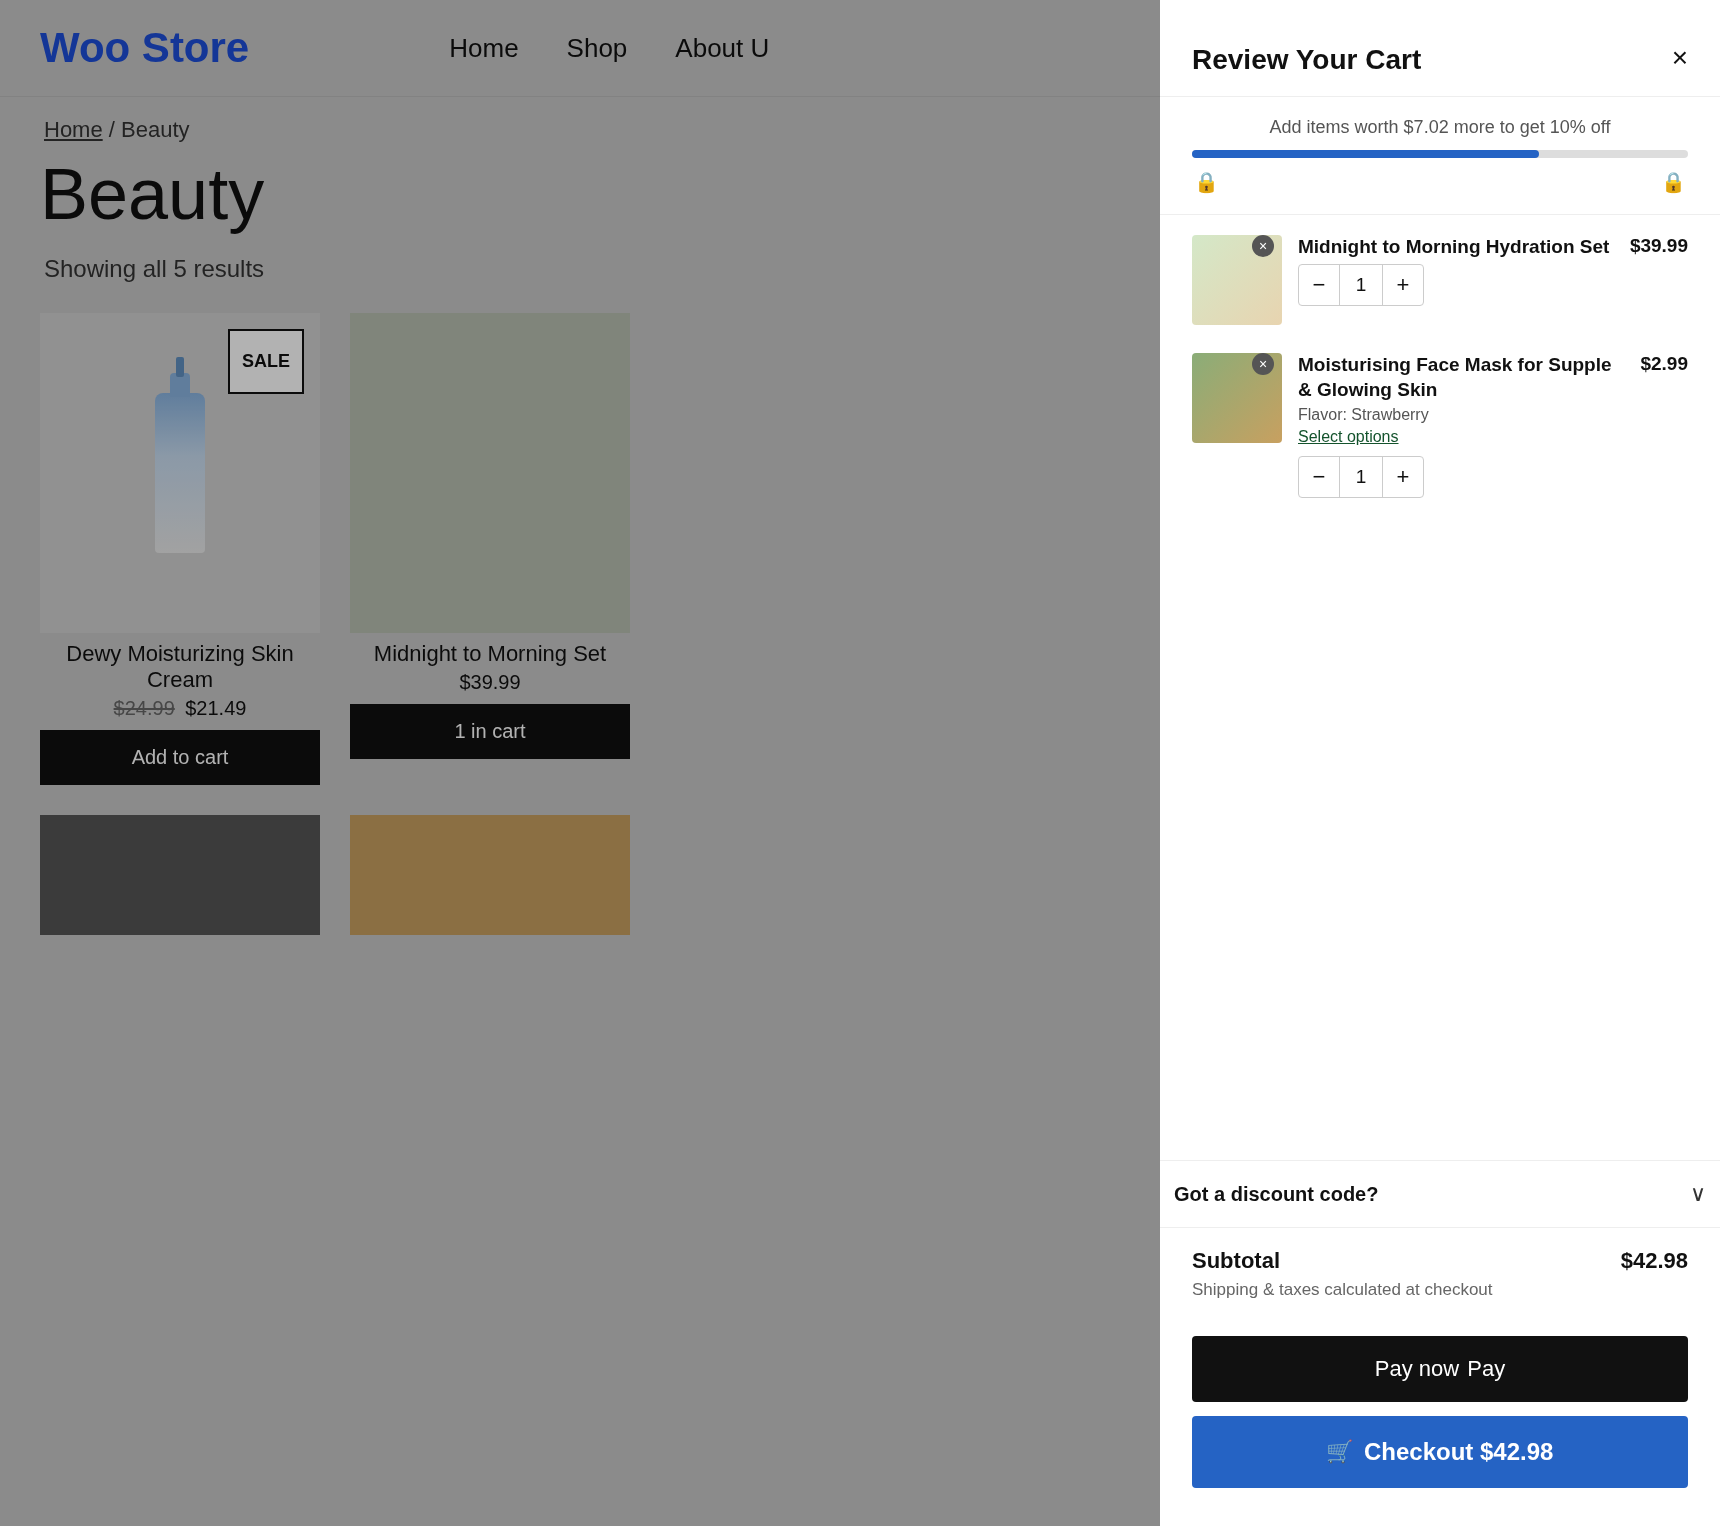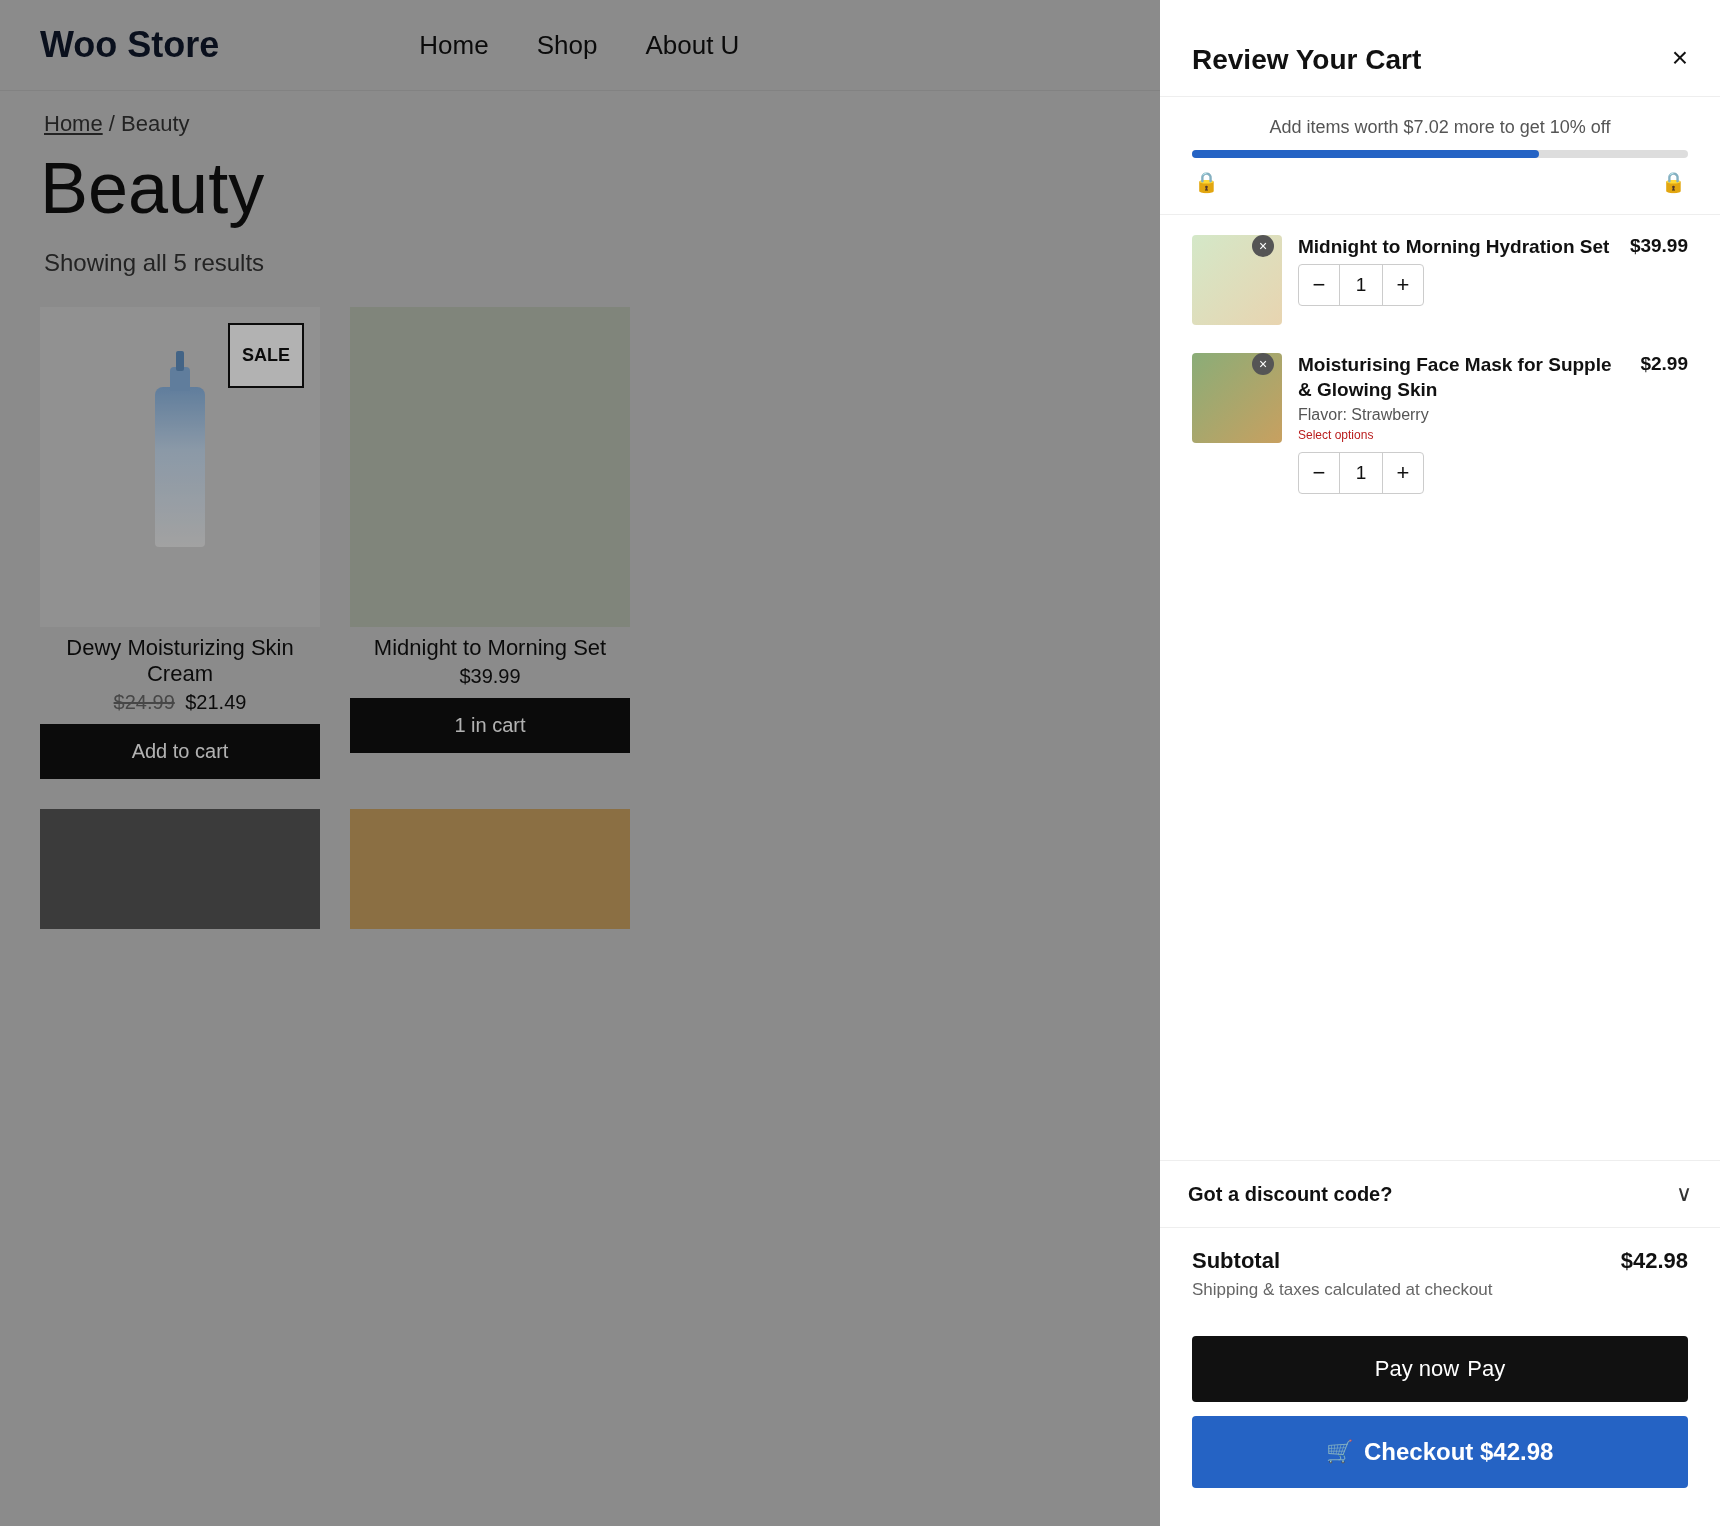--- a/index.html
+++ b/index.html
@@ -23,23 +23,23 @@
     
     .store-header {
       position: relative;
       display: flex;
       align-items: center;
       padding: 24px 40px;
       background: #c8c8c8;
       border-bottom: 1px solid #bbb;
     }
     .store-logo {
-      font-size: 36px;
-      font-weight: 700;
-      color: #0f172a;
+      font-size: 42px;
+      font-weight: 700;
+      color: #1d4ed8;
       flex: 0 0 auto;
     }
     .store-nav {
       display: flex;
       gap: 48px;
       margin-left: 200px;
     }
     .store-nav a {
       font-size: 26px;
       color: #111;
@@ -311,22 +311,23 @@
       color: #111;
       line-height: 1.3;
       margin-bottom: 4px;
     }
     .cart-item-meta {
       font-size: 16px;
       color: #555;
       margin-bottom: 4px;
     }
     .cart-item-option {
-      font-size: 12px;
-      color: #b91c1c;
+      font-size: 16px;
+      color: #14532d;
+      text-decoration: underline;
       cursor: pointer;
       margin-bottom: 10px;
     }
 
     .qty-control {
       display: flex;
       align-items: center;
       border: 1px solid #ccc;
       border-radius: 4px;
       width: fit-content;
@@ -358,21 +359,21 @@
 
     .cart-item-price {
       font-size: 19px;
       font-weight: 600;
       color: #111;
       white-space: nowrap;
     }
 
     
     .discount-section {
-      padding: 20px 28px;
+      padding: 20px 14px;
       border-top: 1px solid #eee;
       display: flex;
       align-items: center;
       justify-content: space-between;
       cursor: pointer;
     }
     .discount-label {
       font-size: 20px;
       font-weight: 700;
       color: #111;

